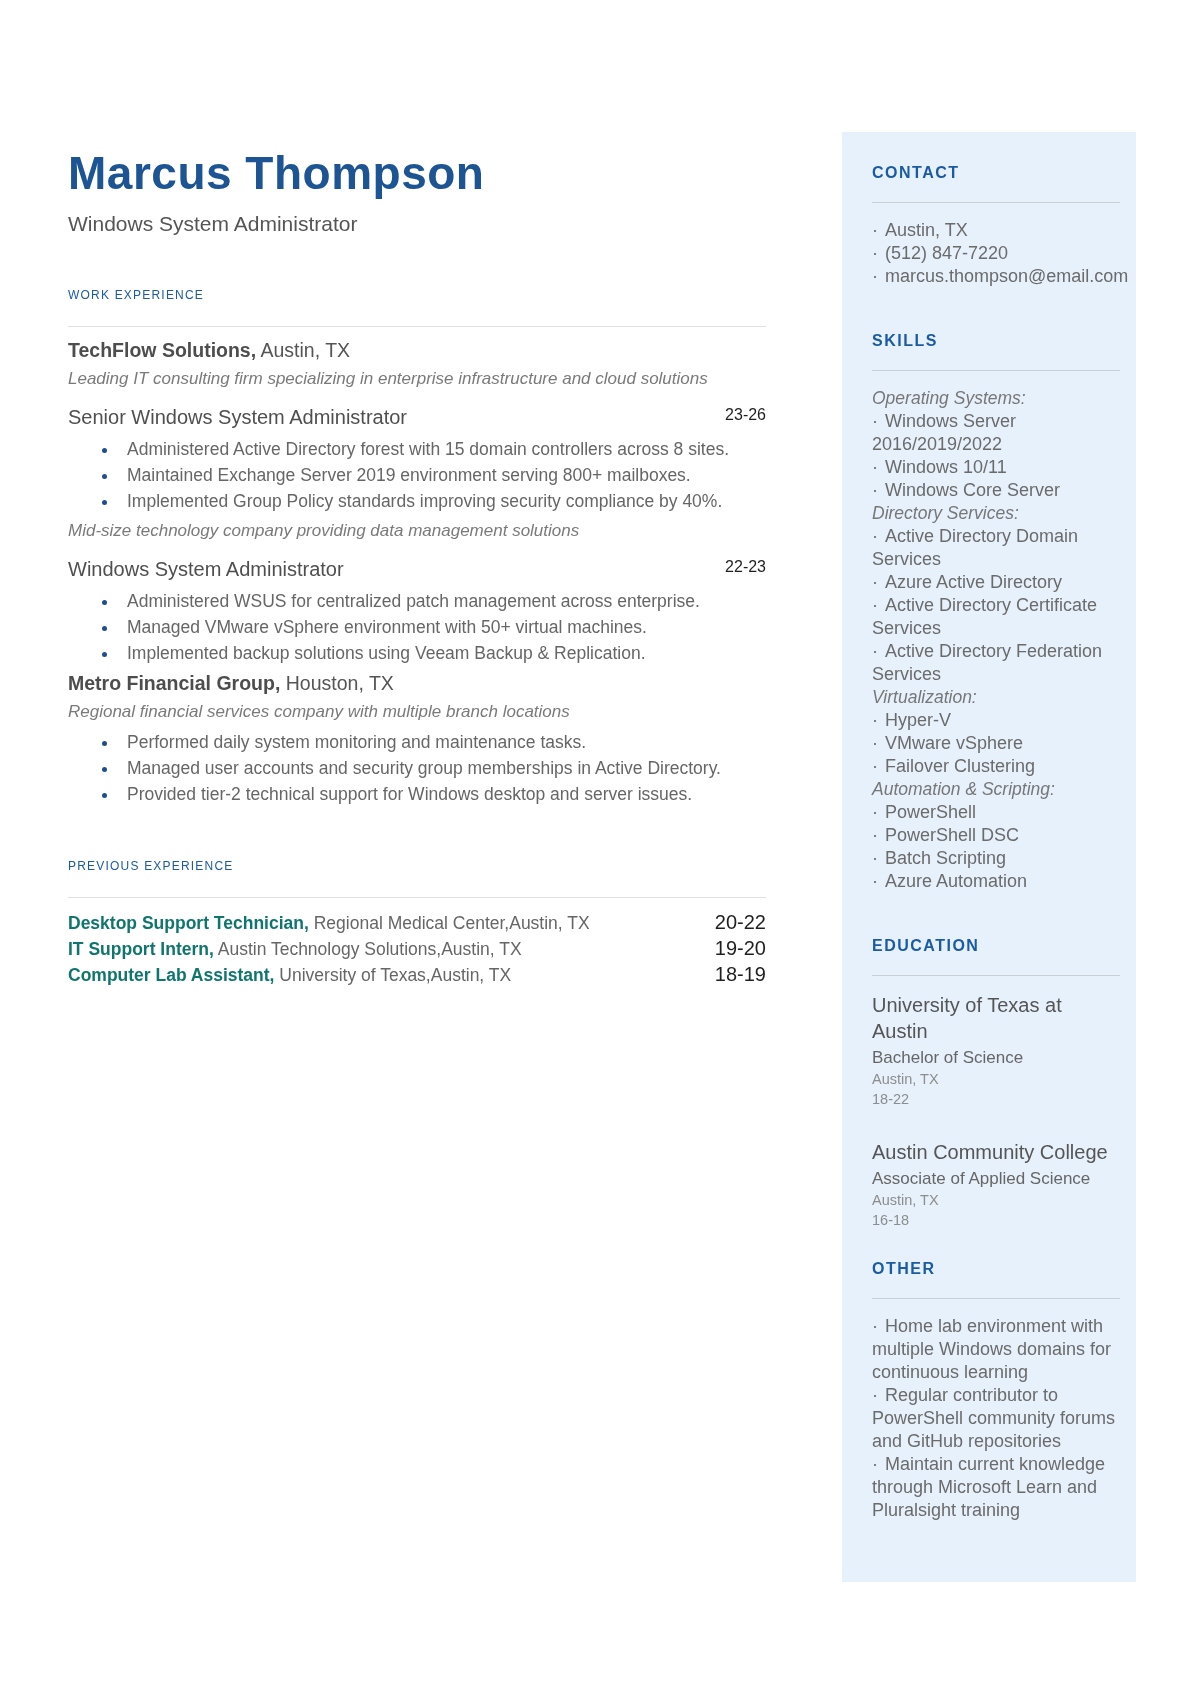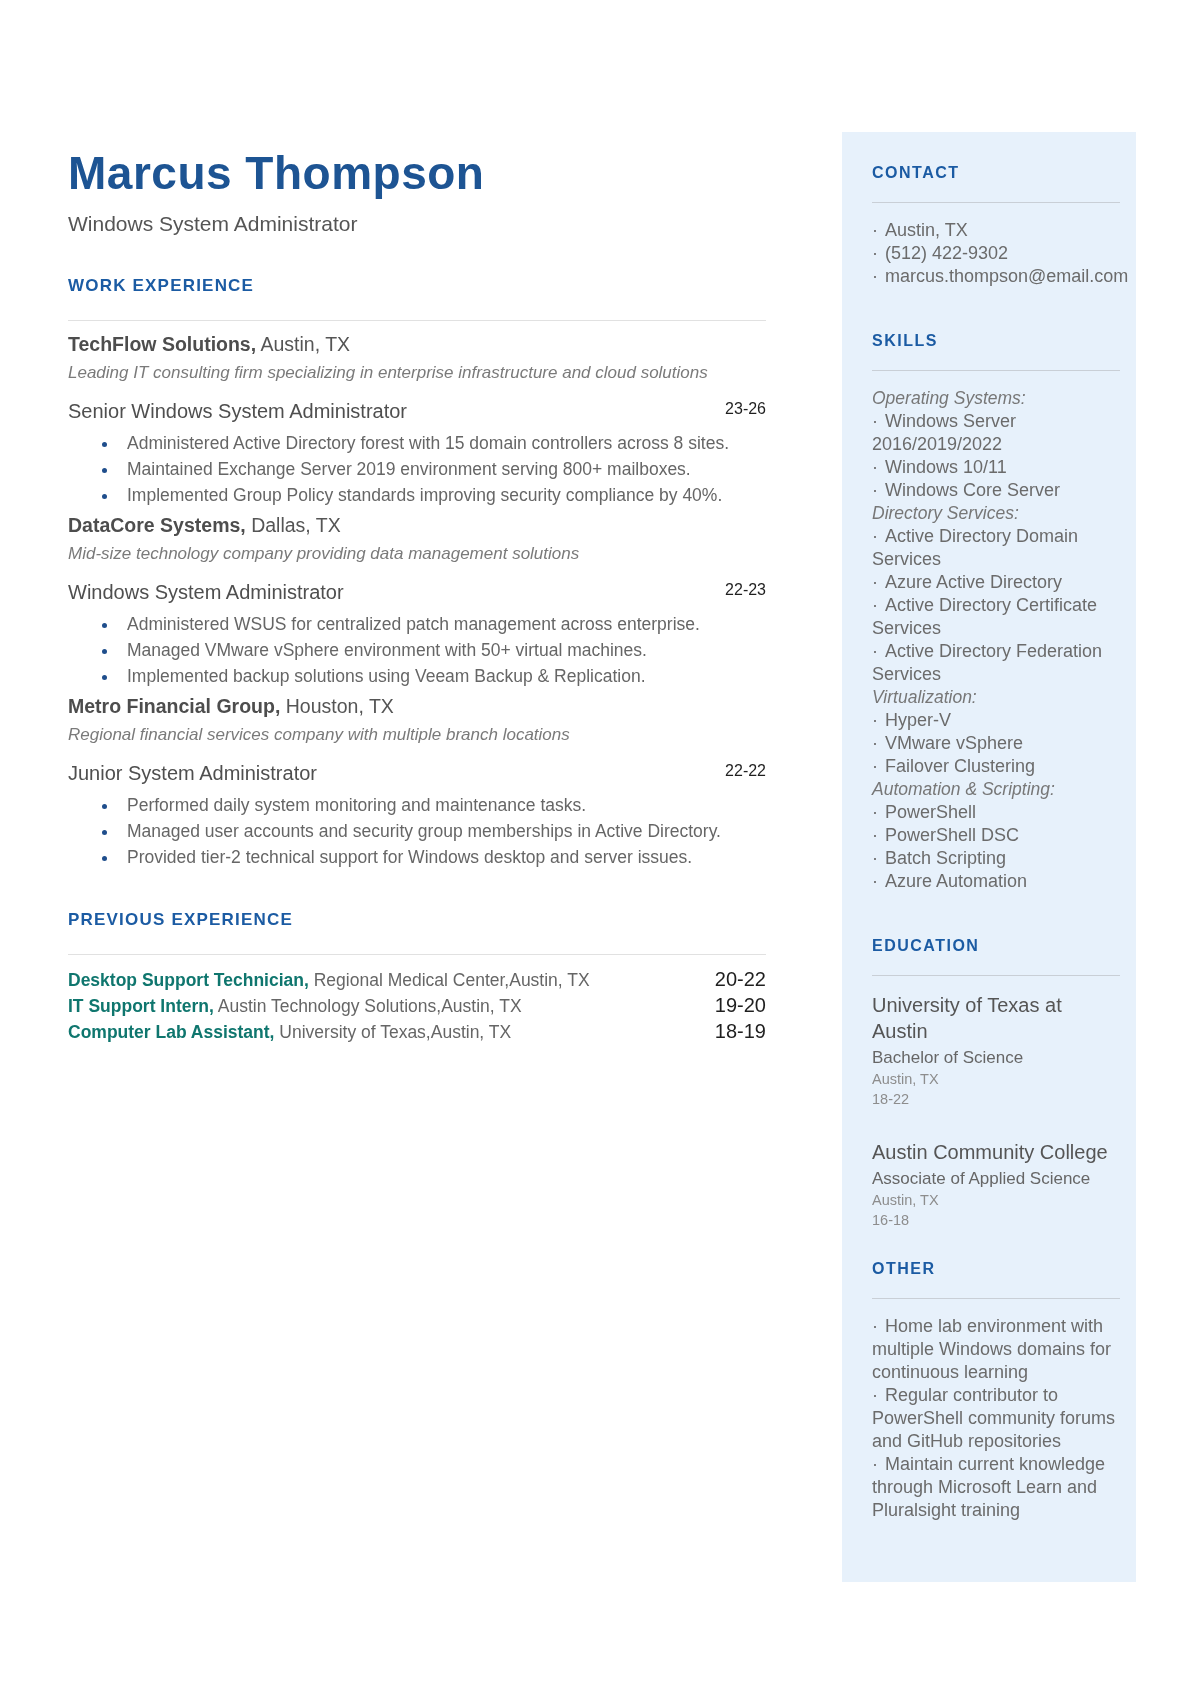--- a/index.html
+++ b/index.html
@@ -5,21 +5,21 @@
   * { margin:0; padding:0; box-sizing:border-box; }
   html,body { background:#ffffff; }
   body { width:1190px; height:1683px; font-family:"Liberation Sans", sans-serif; position:relative; }
   .page { position:relative; width:1136px; height:1683px; background:#ffffff; overflow:hidden; }
 
   
   .main { position:absolute; left:68px; top:146px; width:698px; }
   .name { font-size:46px; font-weight:700; color:#1d5493; letter-spacing:.5px; }
   .subtitle { font-size:21px; color:#555; margin-top:12px; }
 
-  .section-h { font-size:17px; font-weight:700; color:#1b5ba3; letter-spacing:1.2px; margin-top:40px; }
+  .section-h { font-size:12px; font-weight:400; color:#1b5ba3; letter-spacing:1.2px; margin-top:52px; }
   .rule { border-top:1px solid #e1e1e1; margin-top:24px; margin-bottom:12px; }
 
   .company-line { font-size:19.5px; color:#555; margin-top:8px; }
   .company-name { font-weight:700; color:#4d4d4d; }
   .tagline { font-style:italic; color:#7a7a7a; font-size:17px; margin-top:7px; }
 
   .role-row { display:flex; justify-content:space-between; align-items:flex-start; margin-top:17px; }
   .role-title { font-size:20px; color:#4f4f4f; }
   .role-dates { font-size:16px; color:#1f1f1f; }
 
@@ -69,42 +69,35 @@
     <div class="role-row">
       <span class="role-title">Senior Windows System Administrator</span>
       <span class="role-dates">23-26</span>
     </div>
     <ul class="bullets">
       <li>Administered Active Directory forest with 15 domain controllers across 8 sites.</li>
       <li>Maintained Exchange Server 2019 environment serving 800+ mailboxes.</li>
       <li>Implemented Group Policy standards improving security compliance by 40%.</li>
     </ul>
 
-    <div class="company-line" style="margin-top:2px">
-      <span class="company-name">DataCore Systems,</span><span> Dallas, TX</span>
-    </div>
     <div class="tagline">Mid-size technology company providing data management solutions</div>
     <div class="role-row">
       <span class="role-title">Windows System Administrator</span>
       <span class="role-dates">22-23</span>
     </div>
     <ul class="bullets">
       <li>Administered WSUS for centralized patch management across enterprise.</li>
       <li>Managed VMware vSphere environment with 50+ virtual machines.</li>
       <li>Implemented backup solutions using Veeam Backup &amp; Replication.</li>
     </ul>
 
     <div class="company-line" style="margin-top:2px">
       <span class="company-name">Metro Financial Group,</span><span> Houston, TX</span>
     </div>
     <div class="tagline">Regional financial services company with multiple branch locations</div>
-    <div class="role-row">
-      <span class="role-title">Junior System Administrator</span>
-      <span class="role-dates">22-22</span>
-    </div>
     <ul class="bullets">
       <li>Performed daily system monitoring and maintenance tasks.</li>
       <li>Managed user accounts and security group memberships in Active Directory.</li>
       <li>Provided tier-2 technical support for Windows desktop and server issues.</li>
     </ul>
 
     <div class="section-h">PREVIOUS EXPERIENCE</div>
     <div class="rule"></div>
 
     <div class="prev-rows">
@@ -122,21 +115,21 @@
       </div>
     </div>
   </div>
 
   <div class="sidebar">
 
     <div class="sb-section first">
       <div class="sb-h">CONTACT</div>
       <div class="sb-rule"></div>
       <div class="sb-item"><span class="dot">·</span><span>Austin, TX</span></div>
-      <div class="sb-item"><span class="dot">·</span><span>(512) 422-9302</span></div>
+      <div class="sb-item"><span class="dot">·</span><span>(512) 847-7220</span></div>
       <div class="sb-item"><span class="dot">·</span><span>marcus.thompson@email.com</span></div>
     </div>
 
     <div class="sb-section">
       <div class="sb-h">SKILLS</div>
       <div class="sb-rule"></div>
 
       <div class="sb-group-label">Operating Systems:</div>
       <div class="sb-item"><span class="dot">·</span><span>Windows Server 2016/2019/2022</span></div>
       <div class="sb-item"><span class="dot">·</span><span>Windows 10/11</span></div>

